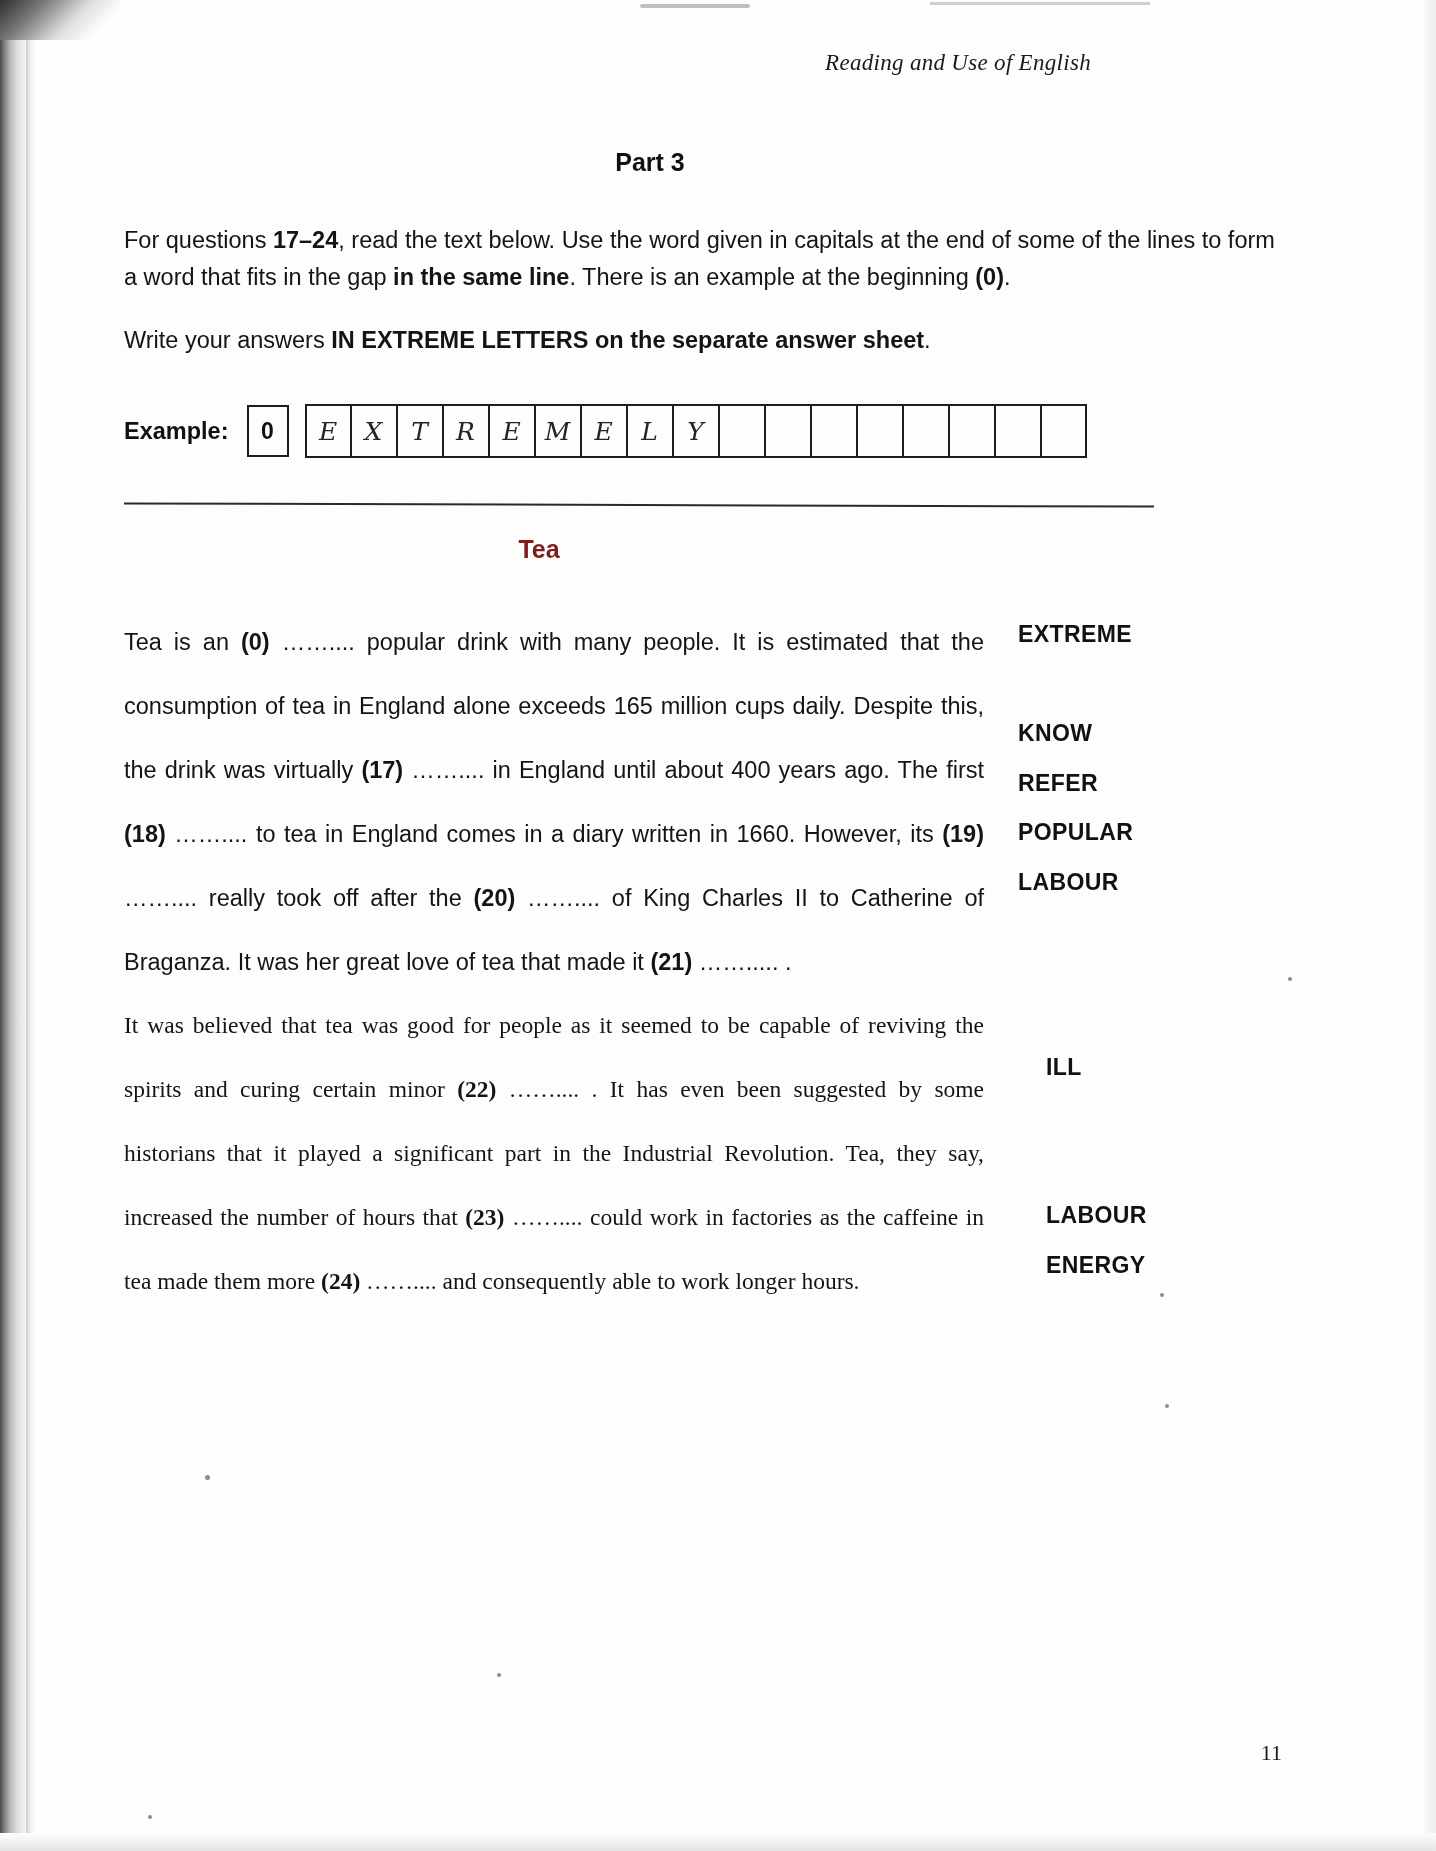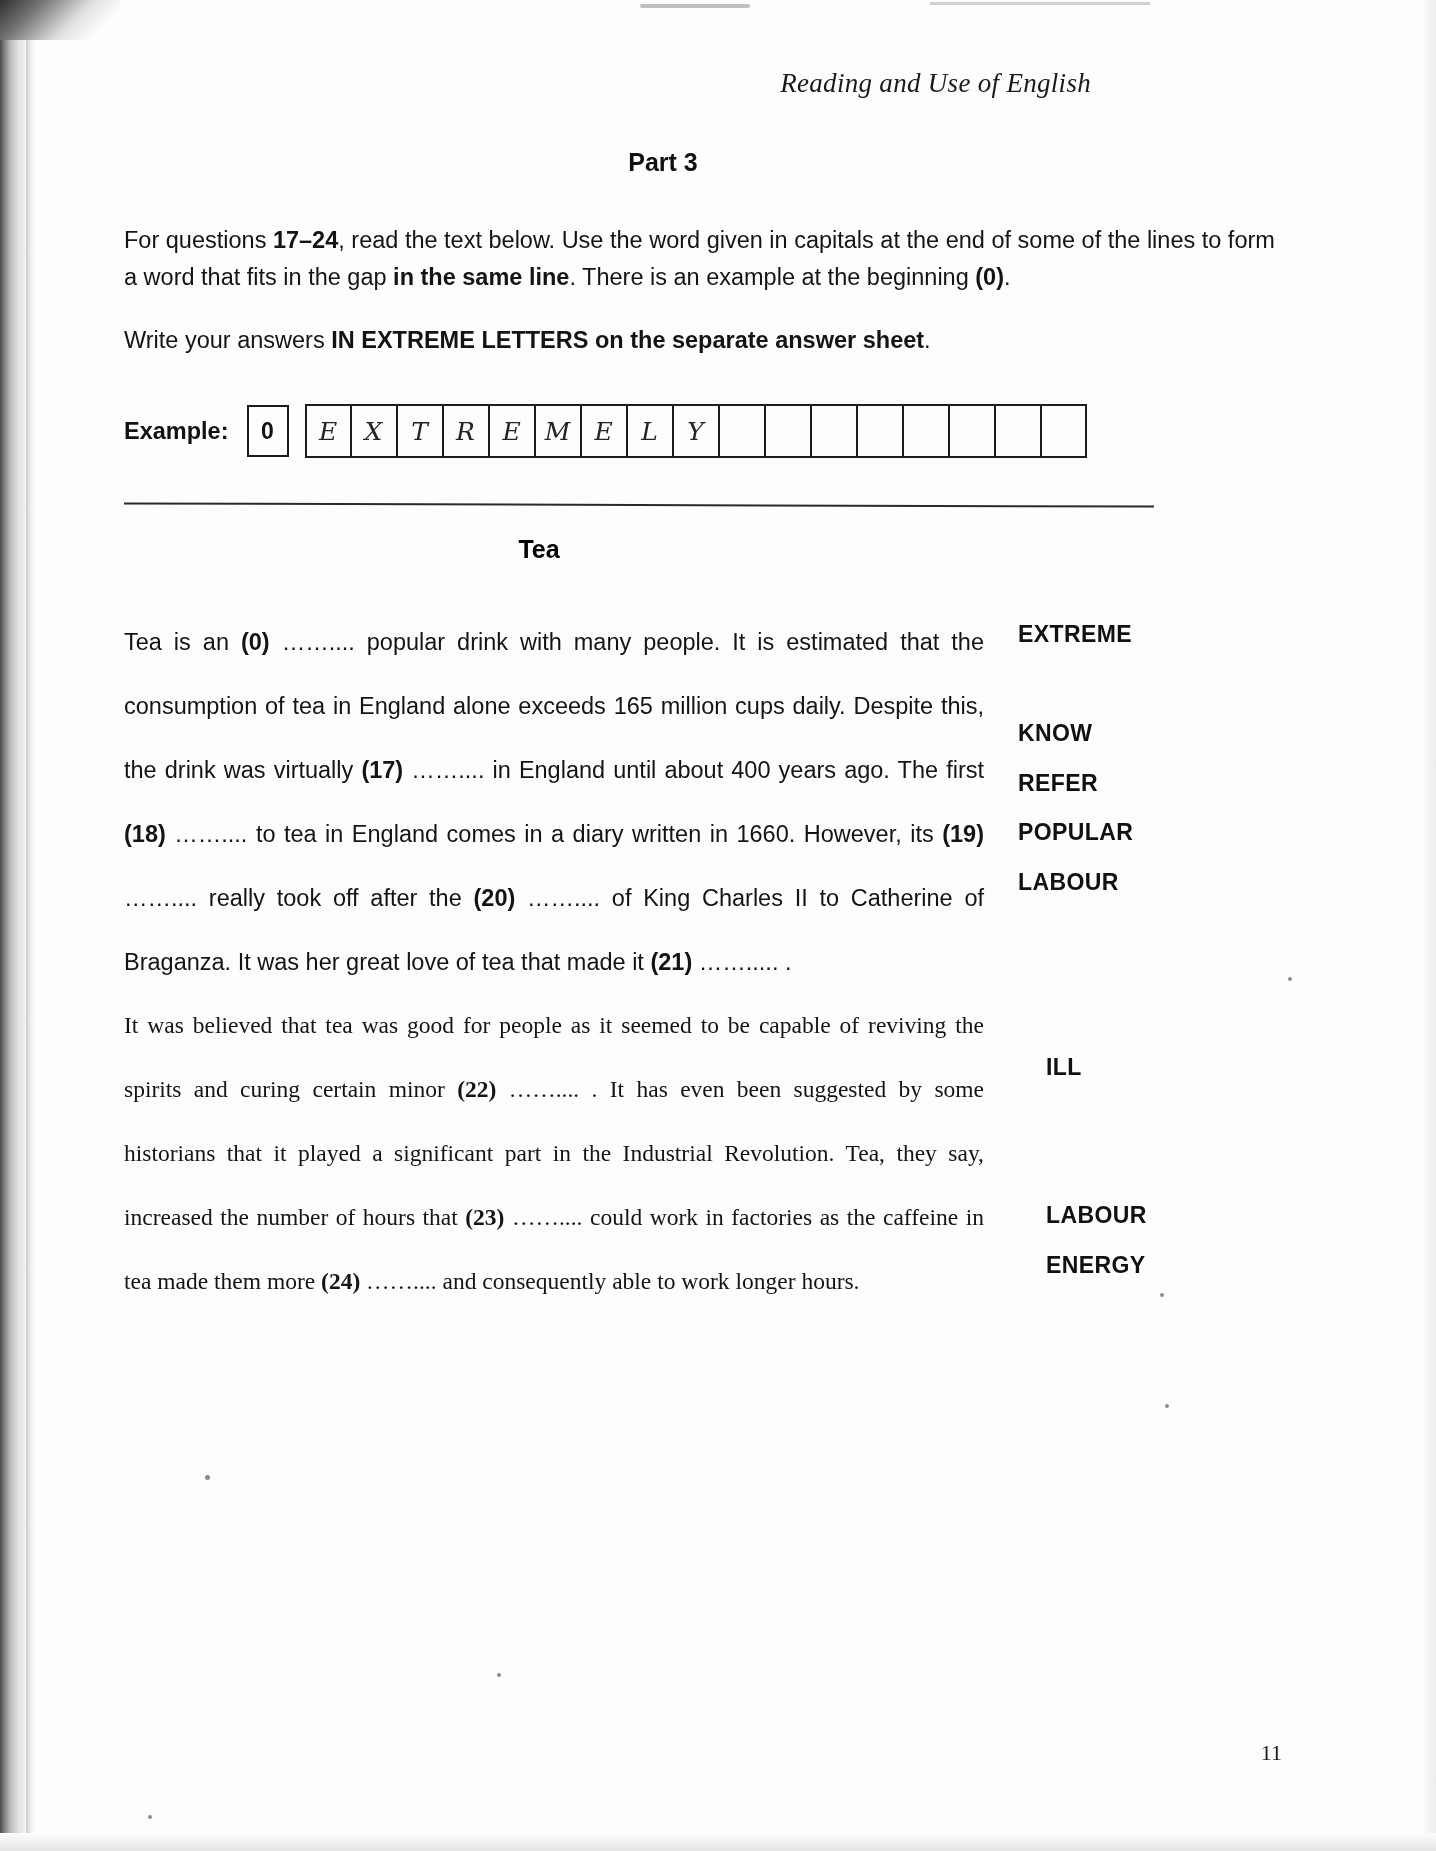--- a/index.html
+++ b/index.html
@@ -62,38 +62,37 @@
 
   .content {
     position: absolute;
     left: 0; top: 0;
     width: 1436px; height: 1851px;
   }
 
   .running-head {
     position: absolute;
     right: 345px;
-    top: 68px;
+    top: 50px;
     font-family: "Liberation Serif", serif;
     font-style: italic;
-    font-size: 27px;
+    font-size: 23px;
     color: #1a1a1a;
     letter-spacing: 0.3px;
     white-space: nowrap;
   }
 
   .part-heading {
     position: absolute;
     left: 0; top: 148px;
     width: 1300px;
     text-align: center;
     font-size: 25px;
     font-weight: bold;
     color: #111;
-    padding-left: 13px;
   }
 
   .instr {
     position: absolute;
     left: 124px;
     width: 1155px;
     font-size: 23.5px;
     line-height: 37px;
     color: #141414;
   }
@@ -159,21 +158,21 @@
   }
 
   .text-title {
     position: absolute;
     left: 124px;
     top: 535px;
     width: 830px;
     text-align: center;
     font-size: 25px;
     font-weight: bold;
-    color: #000000;
+    color: #7f1d1d;
   }
 
   .cloze {
     position: absolute;
     left: 124px;
     width: 860px;
     font-size: 23.5px;
     line-height: 64px;
     color: #141414;
   }

